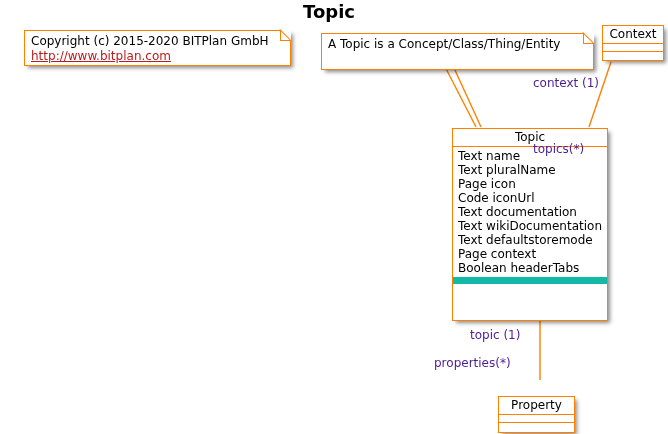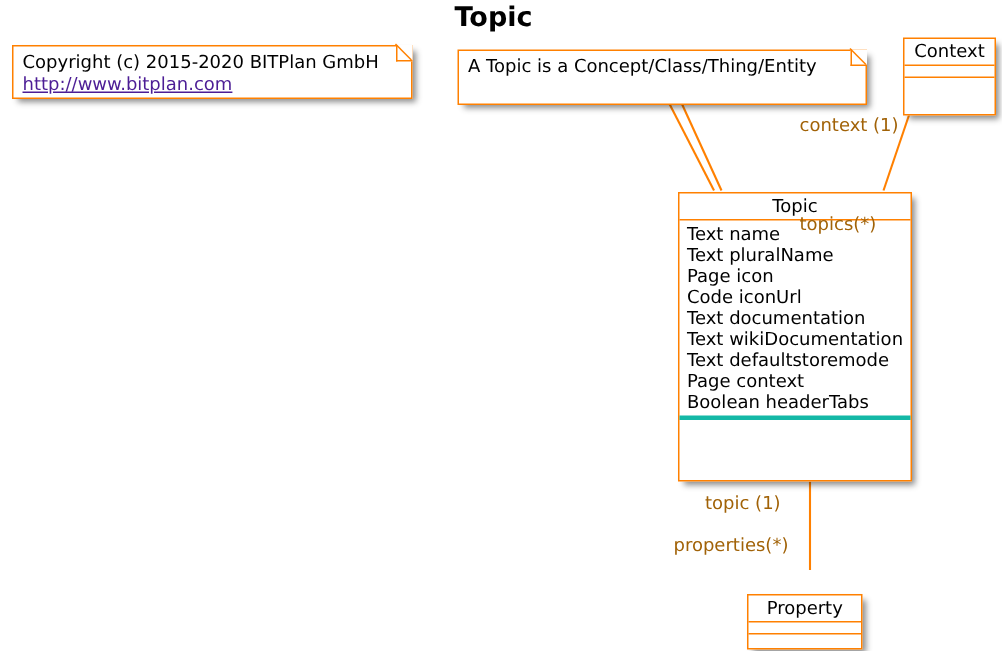--- a/index.html
+++ b/index.html
@@ -54,20 +54,21 @@
 
   
   .note {
     position: absolute;
     background: #ffffff;
     border: 1px solid #FF8000;
     box-sizing: border-box;
     padding: 3px 6px 4px 6px;
     line-height: 15px;
     white-space: nowrap;
+    margin-left: 16px;
   }
   .note .fold {
     position: absolute;
     top: -1px;
     right: -1px;
     width: 11px;
     height: 11px;
     background: #ffffff;
     border-left: 1px solid #FF8000;
     border-bottom: 1px solid #FF8000;
@@ -79,21 +80,21 @@
     position: absolute;
     left: -1px;
     top: -1px;
     width: 15px;
     height: 1px;
     background: #FF8000;
     transform: rotate(45deg);
     transform-origin: 0 0;
   }
   .note-link {
-    color: #4c1d95;
+    color: #b91c1c;
     text-decoration: underline;
   }
 
   #note-copyright {
     left: 8px;
     top: 30px;
     width: 267px;
     height: 36px;
   }
   #note-topic-desc {
@@ -113,21 +114,21 @@
   .uml-title {
     text-align: center;
     border-bottom: 1px solid #FF8000;
     box-sizing: border-box;
     line-height: 17px;
     height: 18px;
     white-space: nowrap;
     overflow: hidden;
   }
   .uml-attrs {
-    border-bottom: 3px solid #14b8a6;
+    border-bottom: 7px solid #14b8a6;
     box-sizing: border-box;
     padding: 2px 12px 2px 5px;
   }
   .uml-attr {
     line-height: 14px;
     white-space: nowrap;
   }
   .uml-ops {
     box-sizing: border-box;
     height: 7px;
@@ -141,45 +142,45 @@
   #class-topic {
     left: 452px;
     top: 128px;
     width: 156px;
     height: 193px;
   }
   #class-context {
     left: 602px;
     top: 25px;
     width: 62px;
-    height: 52px;
+    height: 36px;
   }
   #class-property {
     left: 498px;
     top: 396px;
     width: 77px;
     height: 37px;
   }
   #class-context .uml-title,
   #class-property .uml-title {
     padding: 0 4px;
   }
 
   
   .edge-label {
     position: absolute;
     white-space: nowrap;
     line-height: 14px;
-    color: #a16207;
+    color: #4c1d95;
     background: transparent;
   }
   #label-context-1 { left: 533px; top: 76px; }
   #label-topics-star { left: 533px; top: 106px; margin-top: 36px; }
   #label-topic-1 { left: 470px; top: 328px; text-align: right; }
-  #label-properties-star { left: 434px; top: 356px; text-align: right; margin-left: 15px; }
+  #label-properties-star { left: 434px; top: 356px; text-align: right; }
 </style>
 </head>
 <body>
 
 <div id="diagram">
 
   <svg id="edges" width="668" height="434" viewBox="0 0 668 434">
 
     <line x1="440" y1="57" x2="476" y2="127" stroke="#FF8000" stroke-width="1.4"></line>
     <line x1="449" y1="57" x2="481" y2="127" stroke="#FF8000" stroke-width="1.4"></line>

